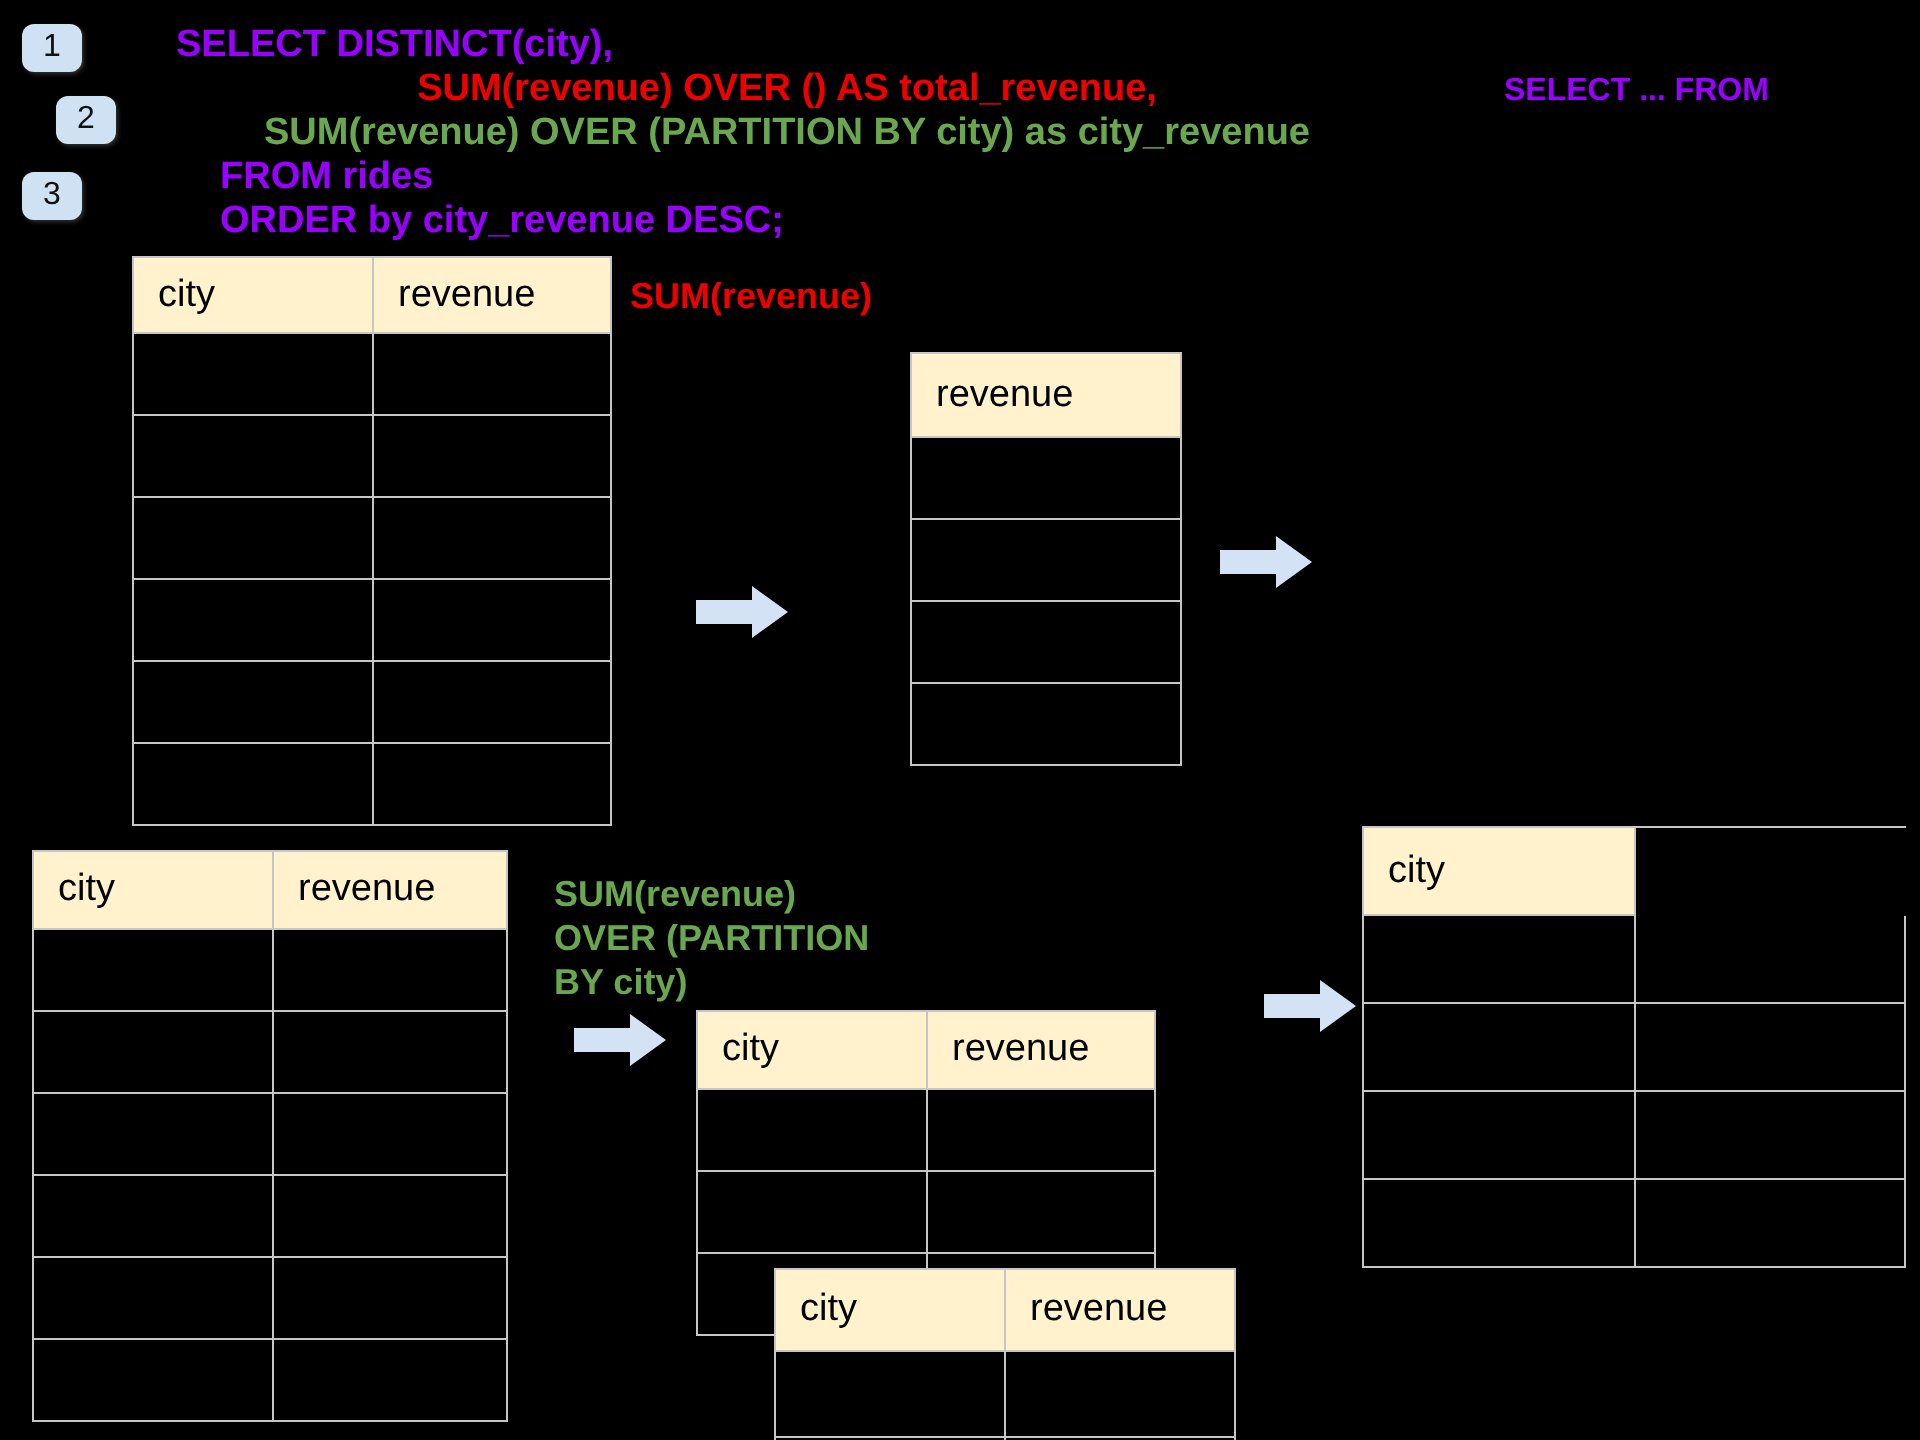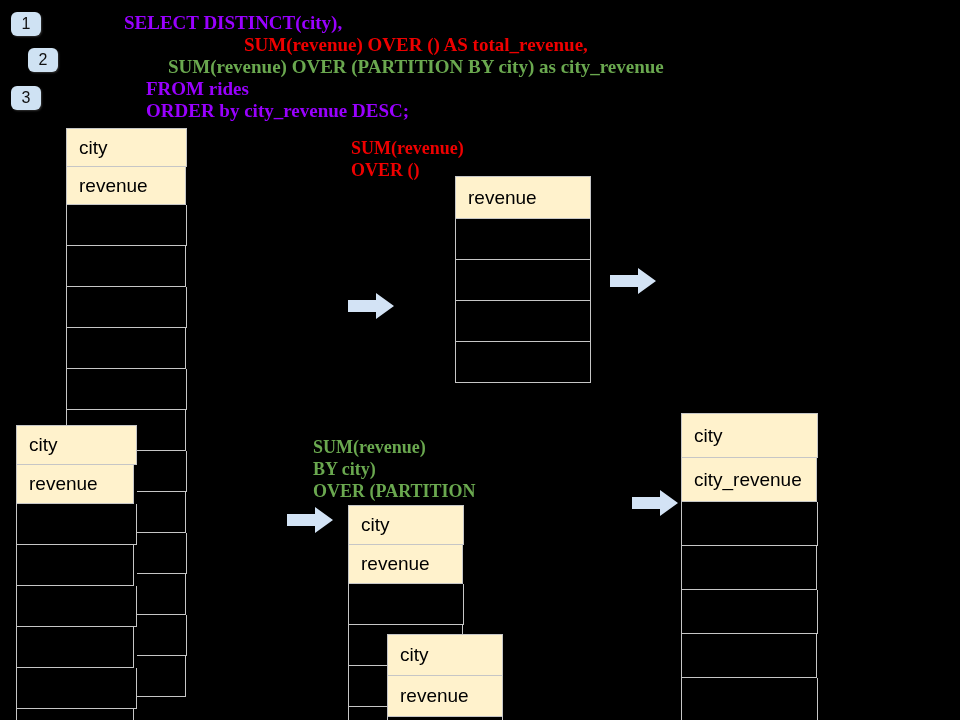--- a/index.html
+++ b/index.html
@@ -1,41 +1,41 @@
 <!DOCTYPE html>
 <html style="--background: #000000; --purple: #9900ff; --red: #ee0000; --green: #6aa84f; --header_fill: #fff2cc; --border: #c6c6c6; --arrow_fill: #d3e3f5; --badge_fill: #cfe2f3;"><head>
 <meta charset="utf-8">
 <style>
   html,body{margin:0;padding:0;}
   body{background:var(--background,#000);}
   #canvas{position:relative;width:960px;height:720px;overflow:hidden;background:var(--background,#000);
           font-family:"Liberation Sans",sans-serif;}
 
   
-  .code{position:absolute;font-family:Liberation Serif, serif;font-weight:bold;white-space:pre;margin-left:36px;}
+  .code{position:absolute;font-family:Liberation Sans, sans-serif;font-weight:bold;white-space:pre;}
   #sql-query{left:88px;top:12px;font-size:19px;line-height:22px;}
   .code-line.ind0{margin-left:0;}
   .code-line.ind1{margin-left:22px;}
   .code-line.ind2{margin-left:44px;text-align:center;}
   #from-note{left:752px;top:35px;font-size:16px;line-height:22px;}
   #annot-total{left:315px;top:137px;font-size:18px;line-height:22px;}
   #annot-partition{left:277px;top:436px;font-size:18px;line-height:22px;}
 
   
   .badge{position:absolute;width:30px;height:24px;background:var(--badge_fill,#cfe2f3);
          border-radius:6px;display:flex;align-items:center;justify-content:center;
          color:#111;font-size:16px;box-shadow:1px 1px 2px rgba(90,90,90,.55);}
   #badge-1{left:11px;top:12px;}
   #badge-2{left:28px;top:48px;}
   #badge-3{left:11px;top:86px;}
 
   
   .dtable{position:absolute;background:var(--background,#000);
           border-top:1px solid var(--border,#c6c6c6);border-left:1px solid var(--border,#c6c6c6);}
-  .trow{display:flex;flex-direction:column;}
+  .trow{display:flex;}
   .cell{box-sizing:border-box;border-right:1px solid var(--border,#c6c6c6);
         border-bottom:1px solid var(--border,#c6c6c6);background:var(--background,#000);}
   .th{background:var(--header_fill,#fff2cc);color:#000;font-size:19px;
       display:flex;align-items:center;padding-left:12px;}
 
   #table-rides-top{left:66px;top:128px;}
   #table-rides-top .cell{height:41px;}
   #table-rides-top .th{height:38px;}
   #table-rides-top .cell:nth-child(1){width:120px;}
   #table-rides-top .cell:nth-child(2){width:119px;}
@@ -79,25 +79,25 @@
 <body>
 
 <div id="canvas">
 
   <div class="badge" id="badge-1">1</div>
   <div class="badge" id="badge-2">2</div>
   <div class="badge" id="badge-3">3</div>
 
   <div class="code" id="sql-query"><div class="code-line ind0" style="color: rgb(153, 0, 255);">SELECT DISTINCT(city),</div><div class="code-line ind2" style="color: rgb(238, 0, 0);">SUM(revenue) OVER () AS total_revenue,</div><div class="code-line ind2" style="color: rgb(106, 168, 79);">SUM(revenue) OVER (PARTITION BY city) as city_revenue</div><div class="code-line ind1" style="color: rgb(153, 0, 255);">FROM rides</div><div class="code-line ind1" style="color: rgb(153, 0, 255);">ORDER by city_revenue DESC;</div></div>
 
-  <div class="code" id="from-note" style="color: rgb(153, 0, 255);"></div>
-
-  <div class="code" id="annot-total" style="color: rgb(238, 0, 0);"><div>SUM(revenue)</div><div>OVER ()</div></div>
-
-  <div class="code" id="annot-partition" style="color: rgb(106, 168, 79);"><div>SUM(revenue)</div><div>BY city)</div><div>OVER (PARTITION</div></div>
+  <div class="code" id="from-note" style="color: rgb(153, 0, 255);"><div>SELECT ... FROM</div></div>
+
+  <div class="code" id="annot-total" style="color: rgb(238, 0, 0);"><div>SUM(revenue)</div></div>
+
+  <div class="code" id="annot-partition" style="color: rgb(106, 168, 79);"><div>SUM(revenue)</div><div>OVER (PARTITION</div><div>BY city)</div></div>
 
   <div class="dtable" id="table-rides-top">
       <div class="trow">
         <div class="cell th">city</div>
         <div class="cell th">revenue</div>
       </div>
       <div class="trow">
         <div class="cell td"></div>
         <div class="cell td"></div>
       </div>
@@ -202,21 +202,20 @@
       </div>
       <div class="trow">
         <div class="cell td"></div>
         <div class="cell td"></div>
       </div>
     </div>
 
   <div class="dtable" id="table-city-result">
       <div class="trow">
         <div class="cell th">city</div>
-        <div class="cell th">city_revenue</div>
       </div>
       <div class="trow">
         <div class="cell td"></div>
         <div class="cell td"></div>
       </div>
       <div class="trow">
         <div class="cell td"></div>
         <div class="cell td"></div>
       </div>
       <div class="trow">

